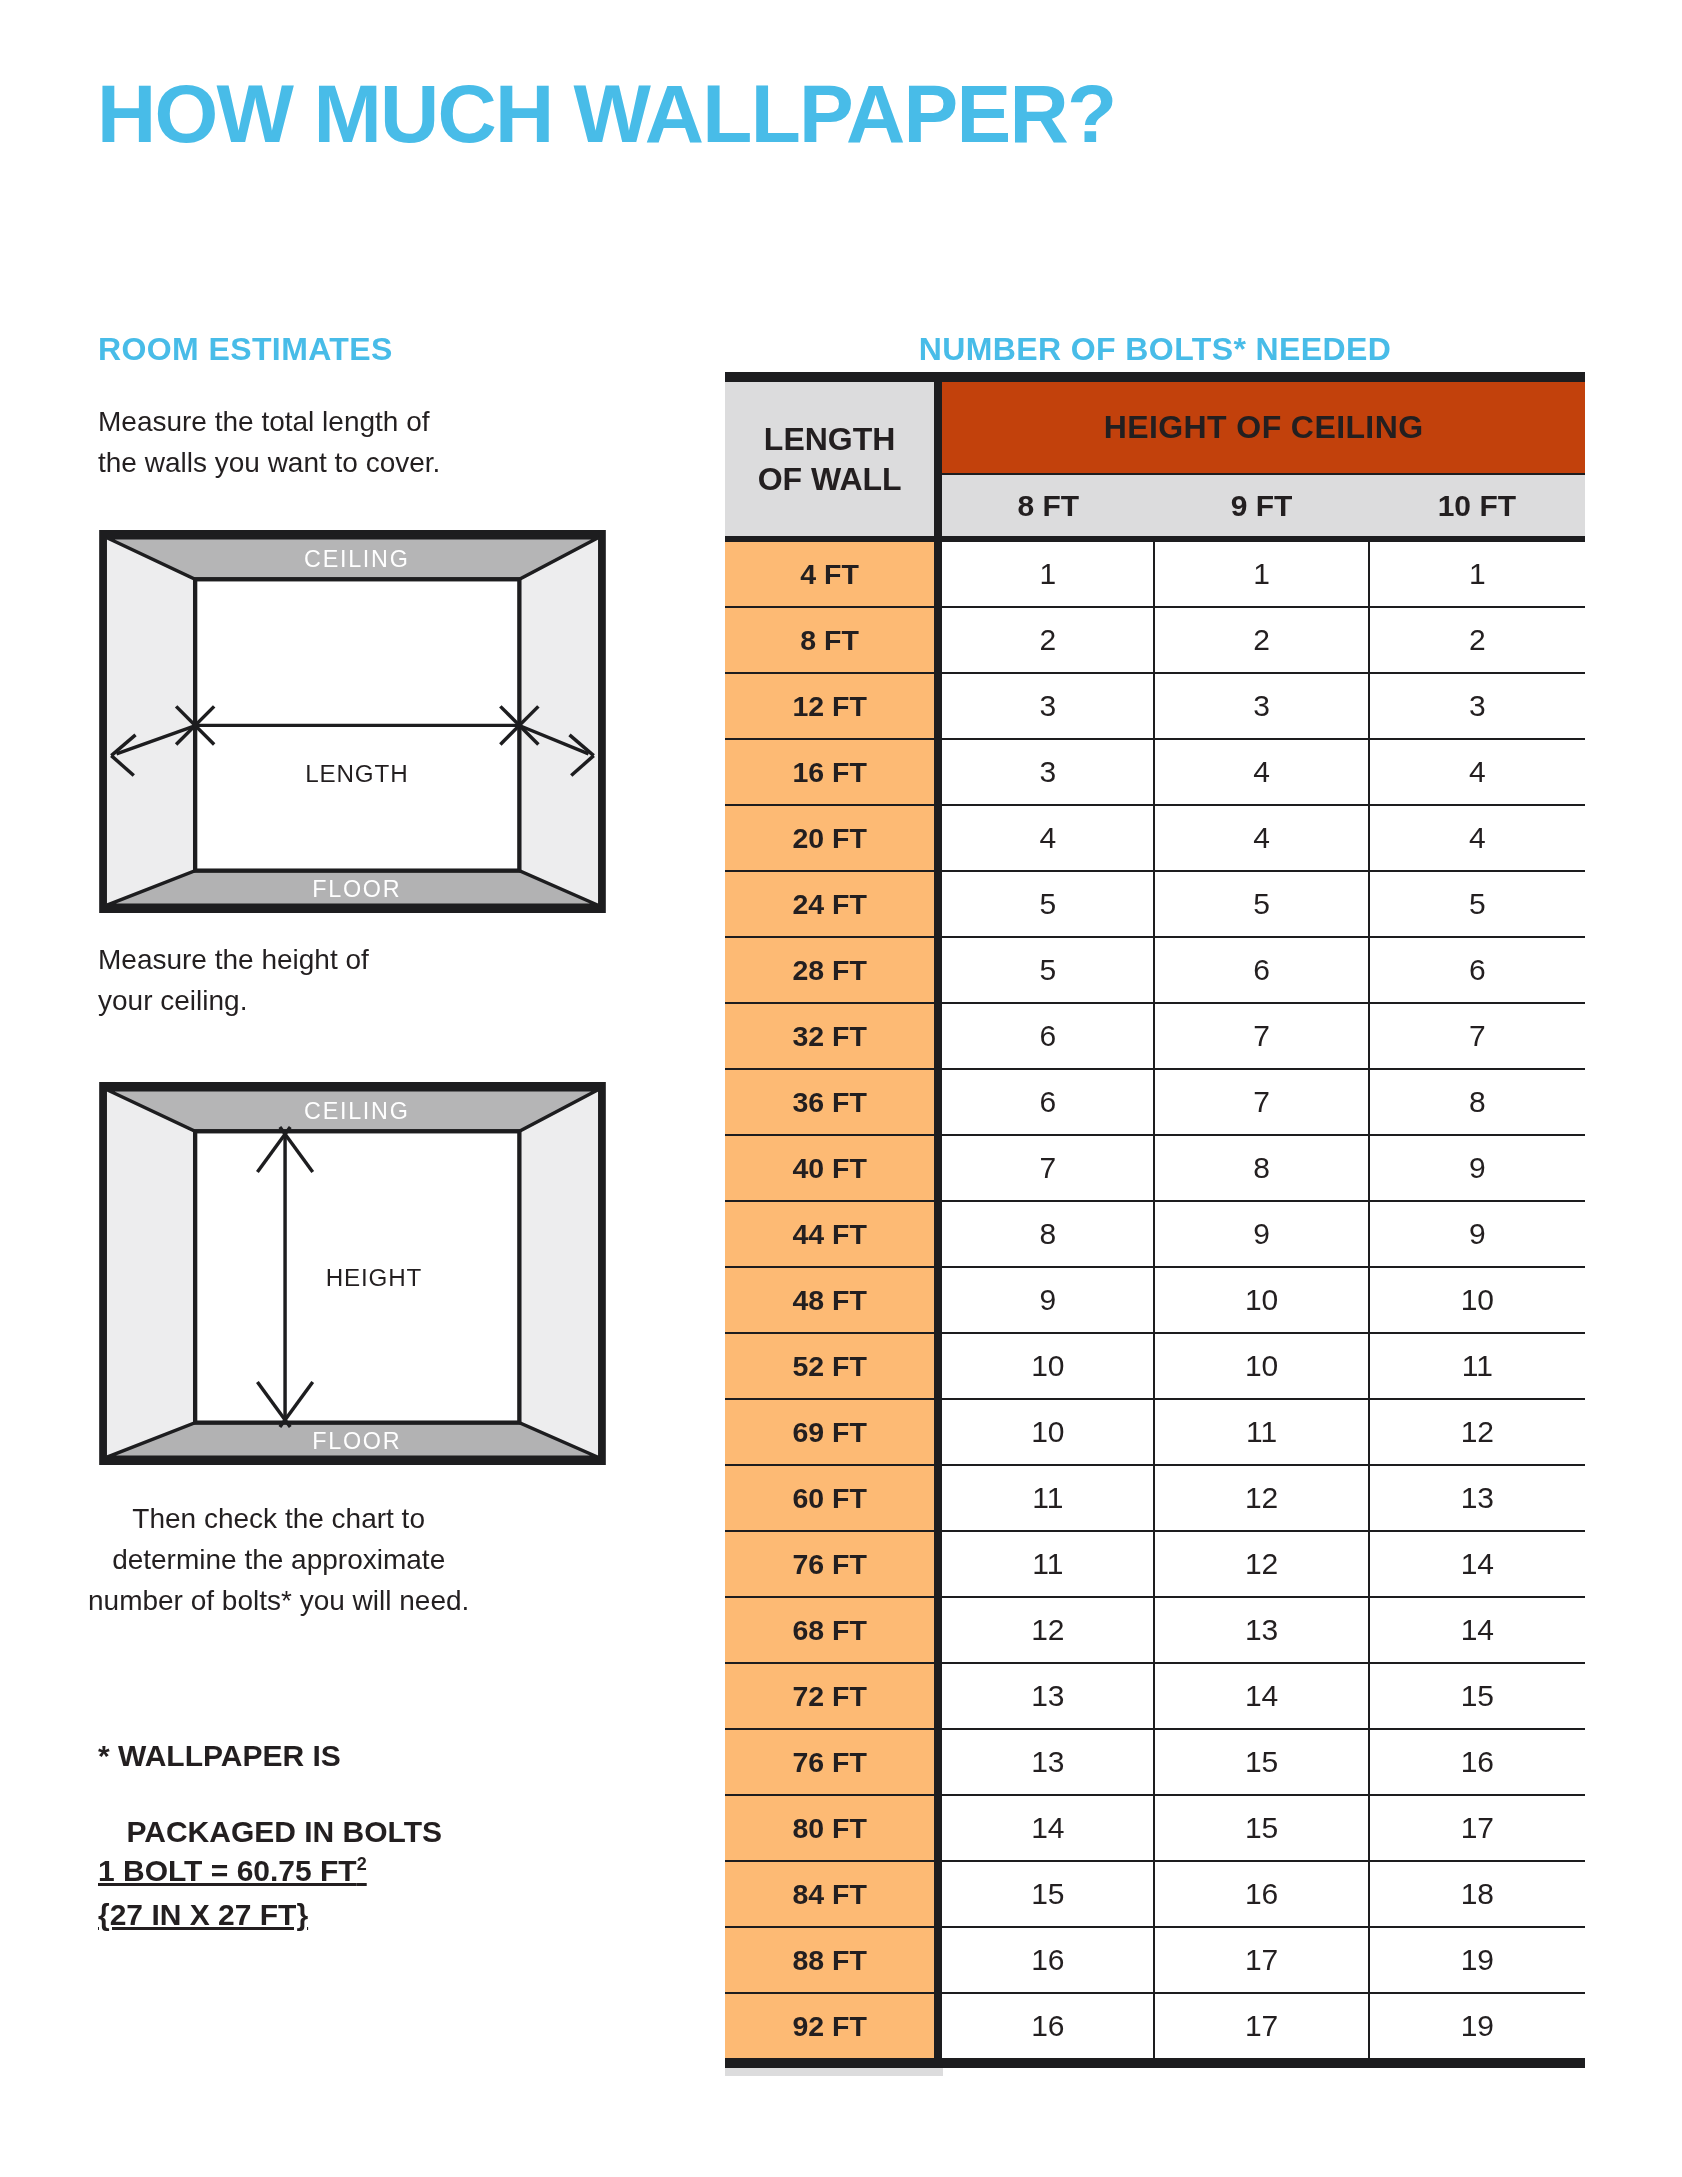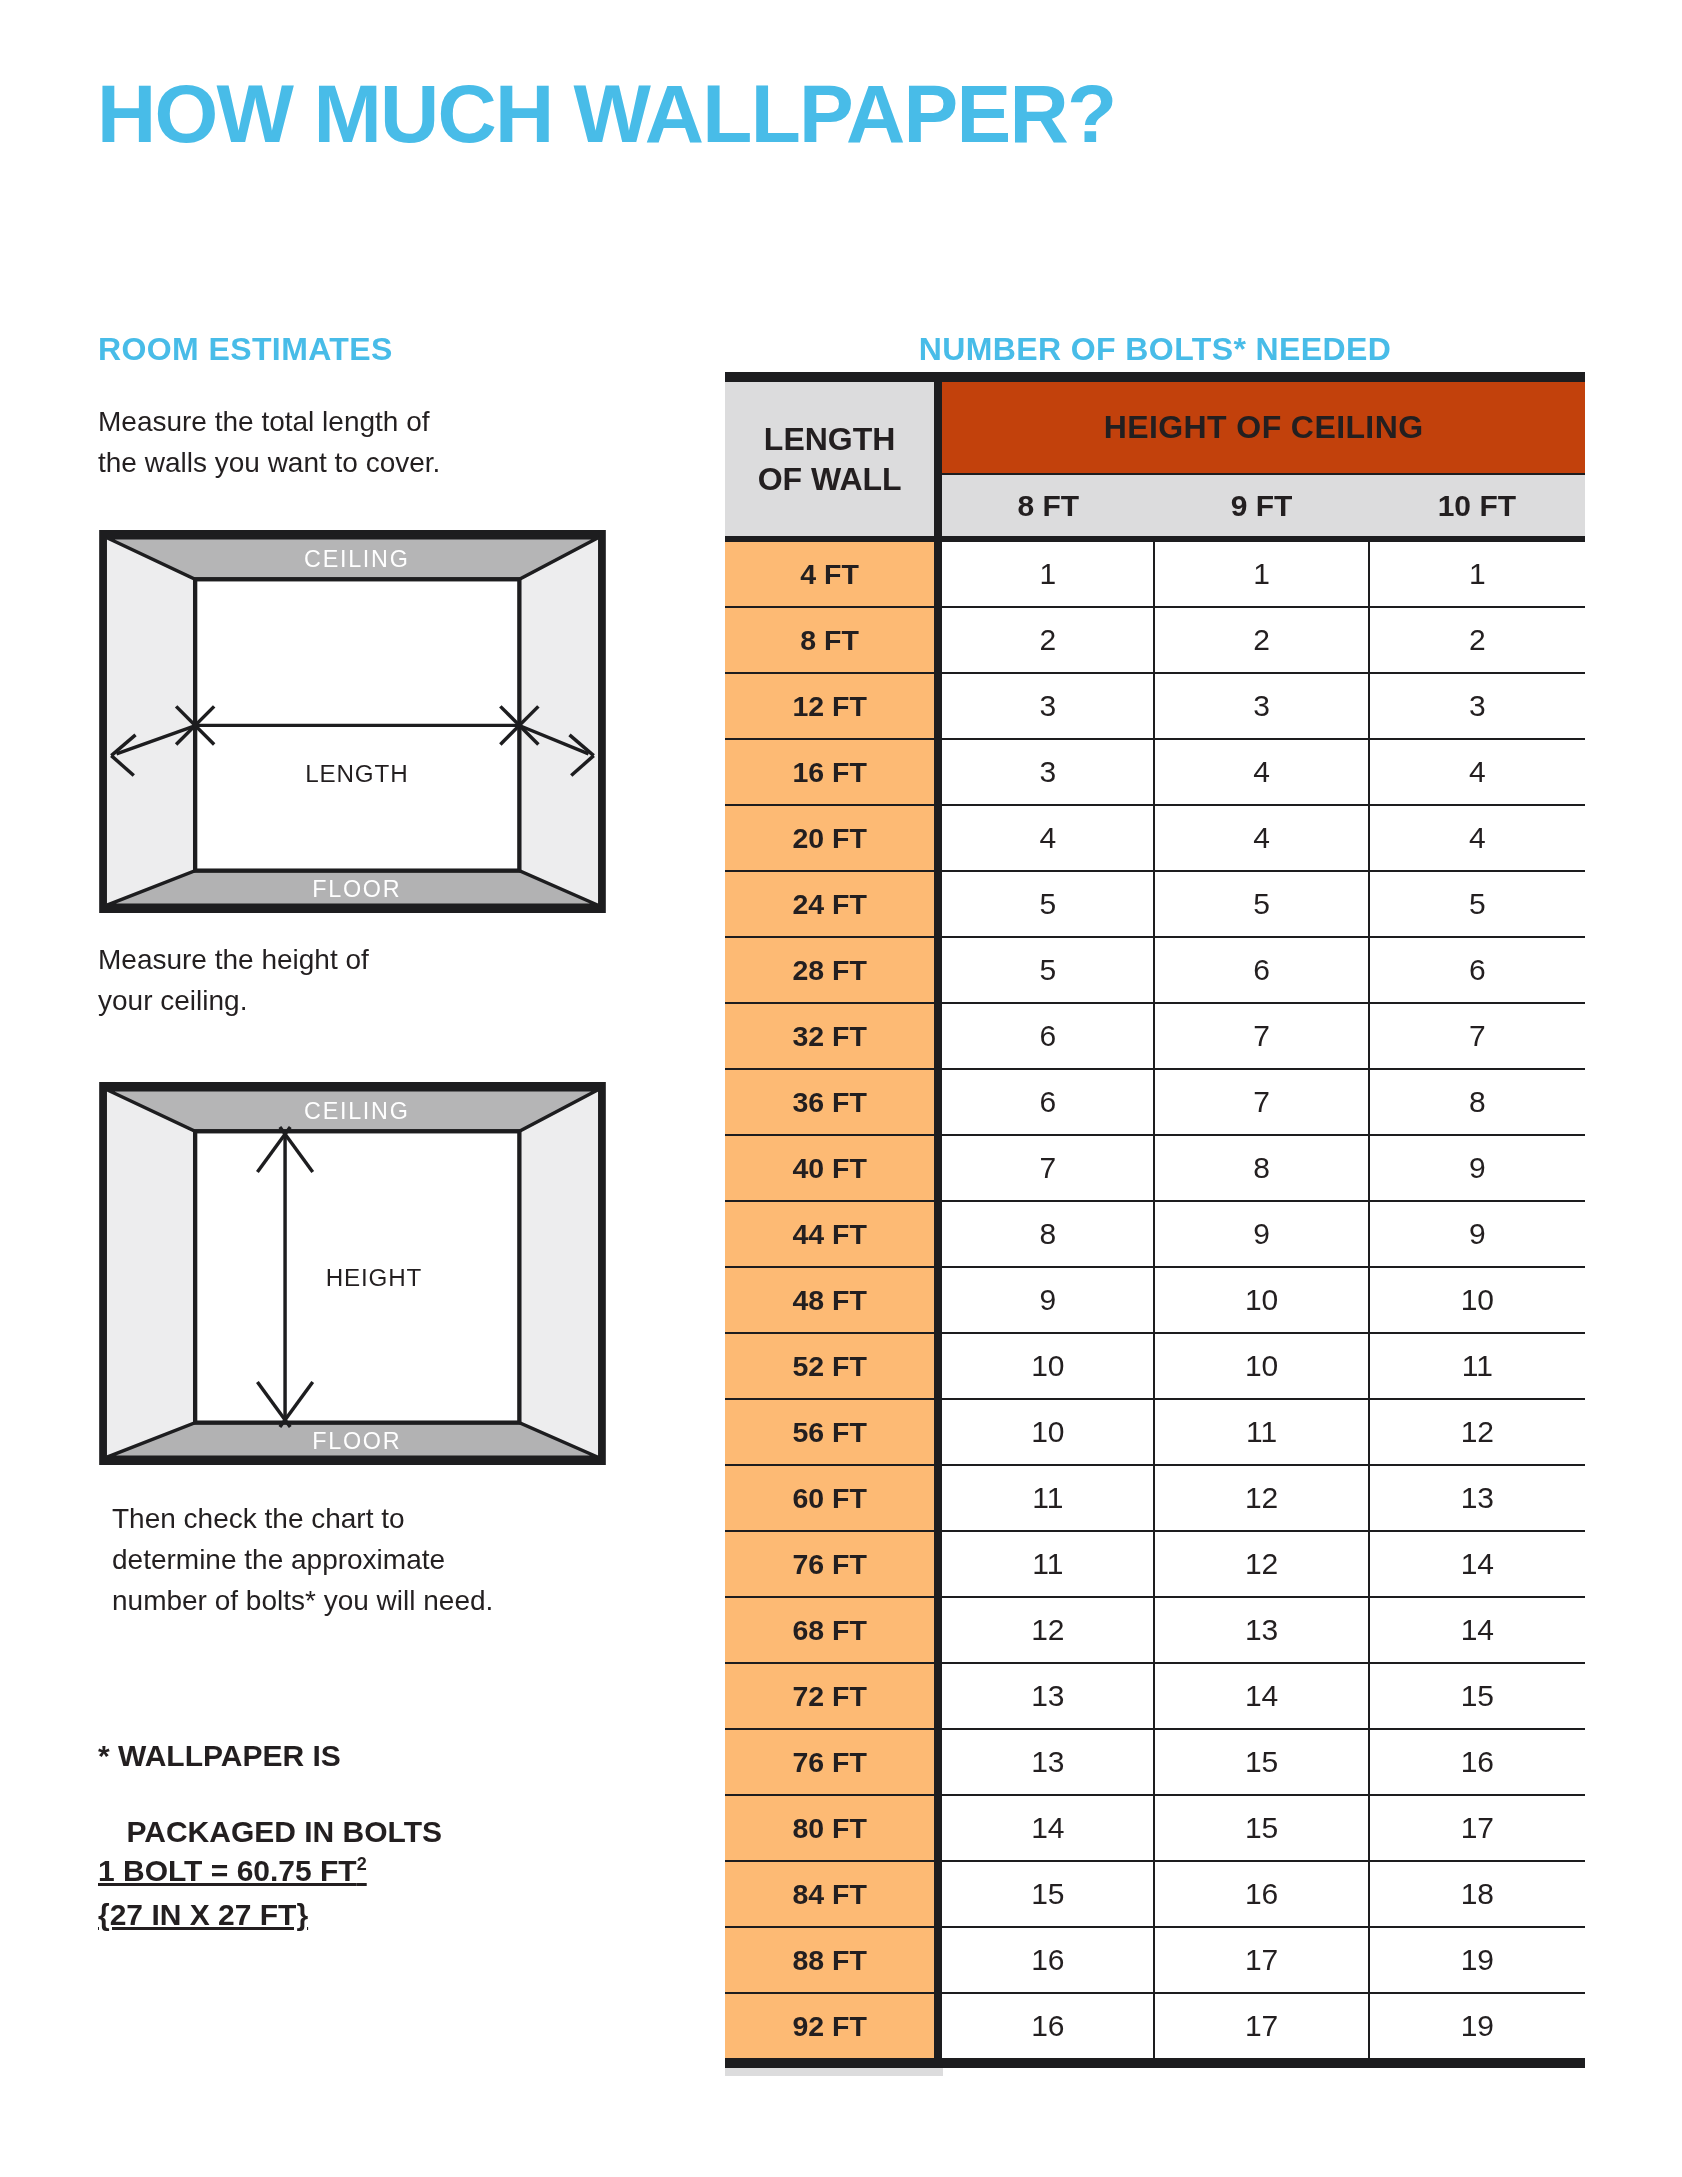--- a/index.html
+++ b/index.html
@@ -17,21 +17,21 @@
   
   .section-heading{
     font-size:32px;font-weight:bold;color:#48bce8;letter-spacing:0.4px;white-space:nowrap;
   }
   #heading-room{left:98px;top:331px;}
   #heading-bolts{left:725px;top:331px;width:860px;text-align:center;}
   
   .body-text{font-size:28px;line-height:41px;color:#231f20;}
   #para-length{left:98px;top:401px;}
   #para-height{left:98px;top:939px;}
-  #para-chart{left:112px;top:1498px;}
+  #para-chart{left:88px;top:1498px;text-align:center;}
   
   .foot-bold{font-size:30px;font-weight:bold;line-height:42px;color:#231f20;}
   #footnote{left:98px;top:1735px;}
   #footnote .indent{padding-left:28.5px;margin-top:34px;}
   #bolt-facts{left:98px;top:1842px;line-height:44px;text-decoration:underline;}
   #bolt-facts sup{font-size:18px;vertical-align:11.2px;}
   
   #diagram-length{left:99px;top:530px;}
   #diagram-height{left:99px;top:1082px;}
   
@@ -237,21 +237,21 @@
           <td class="val">10</td>
           <td class="val">10</td>
         </tr>
         <tr>
           <td class="rowlabel">52 FT</td>
           <td class="val">10</td>
           <td class="val">10</td>
           <td class="val">11</td>
         </tr>
         <tr>
-          <td class="rowlabel">56 FT</td>
+          <td class="rowlabel">69 FT</td>
           <td class="val">10</td>
           <td class="val">11</td>
           <td class="val">12</td>
         </tr>
         <tr>
           <td class="rowlabel">60 FT</td>
           <td class="val">11</td>
           <td class="val">12</td>
           <td class="val">13</td>
         </tr>

